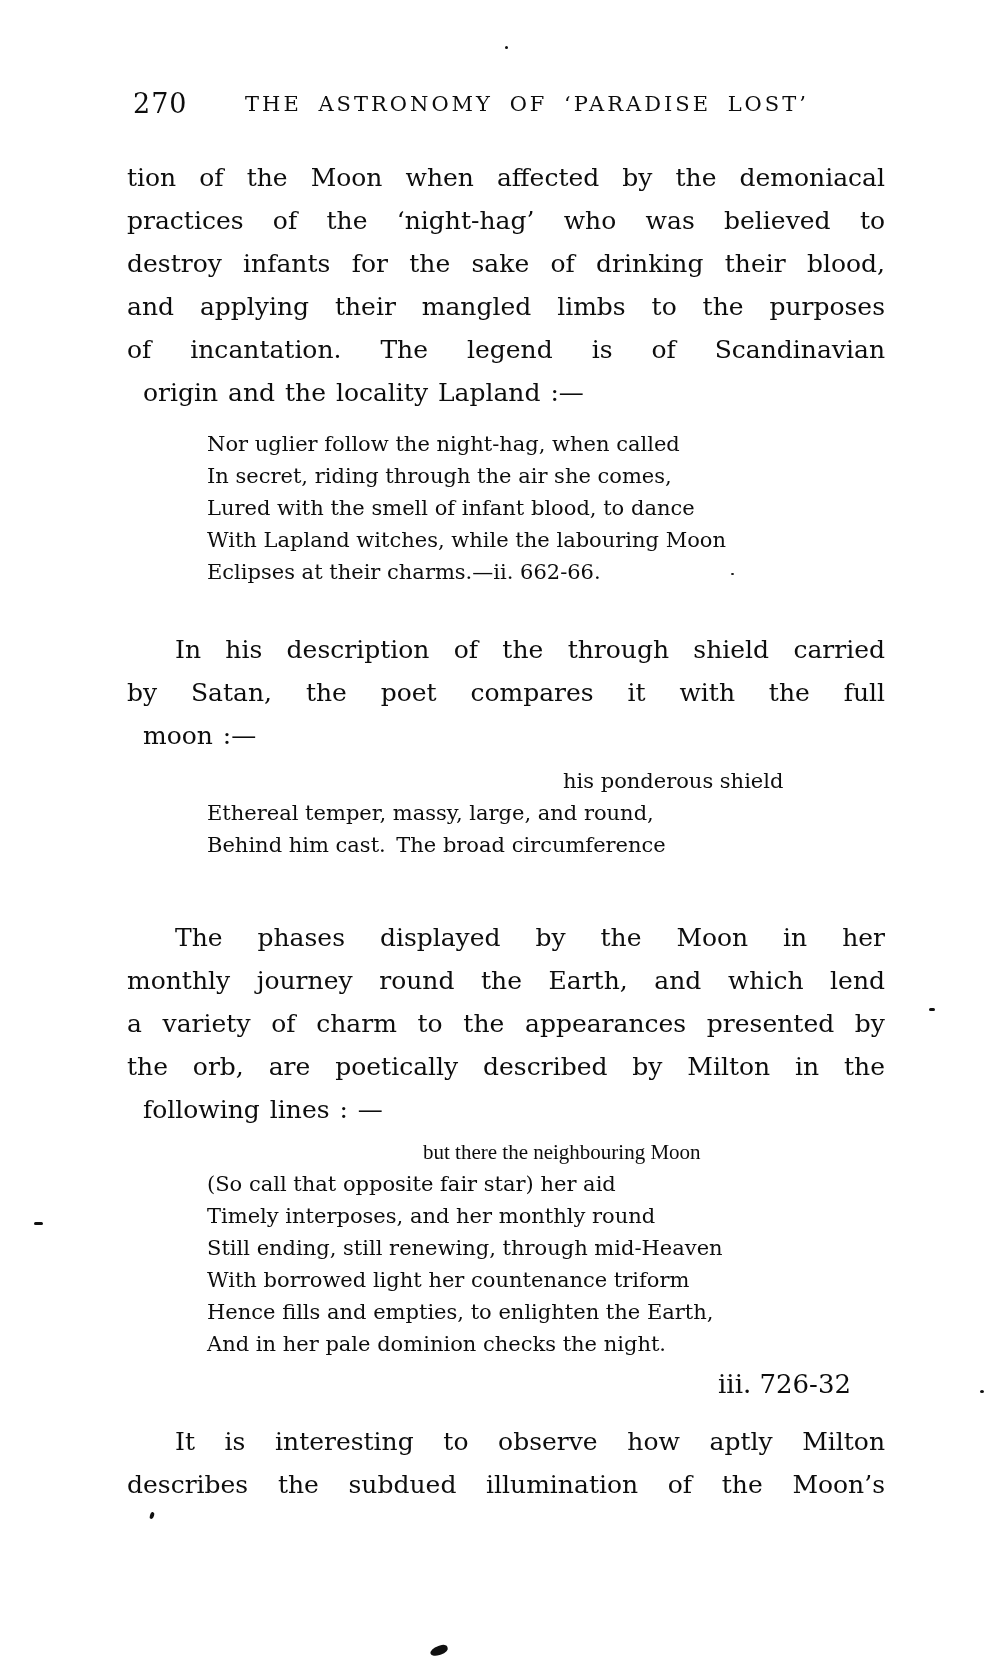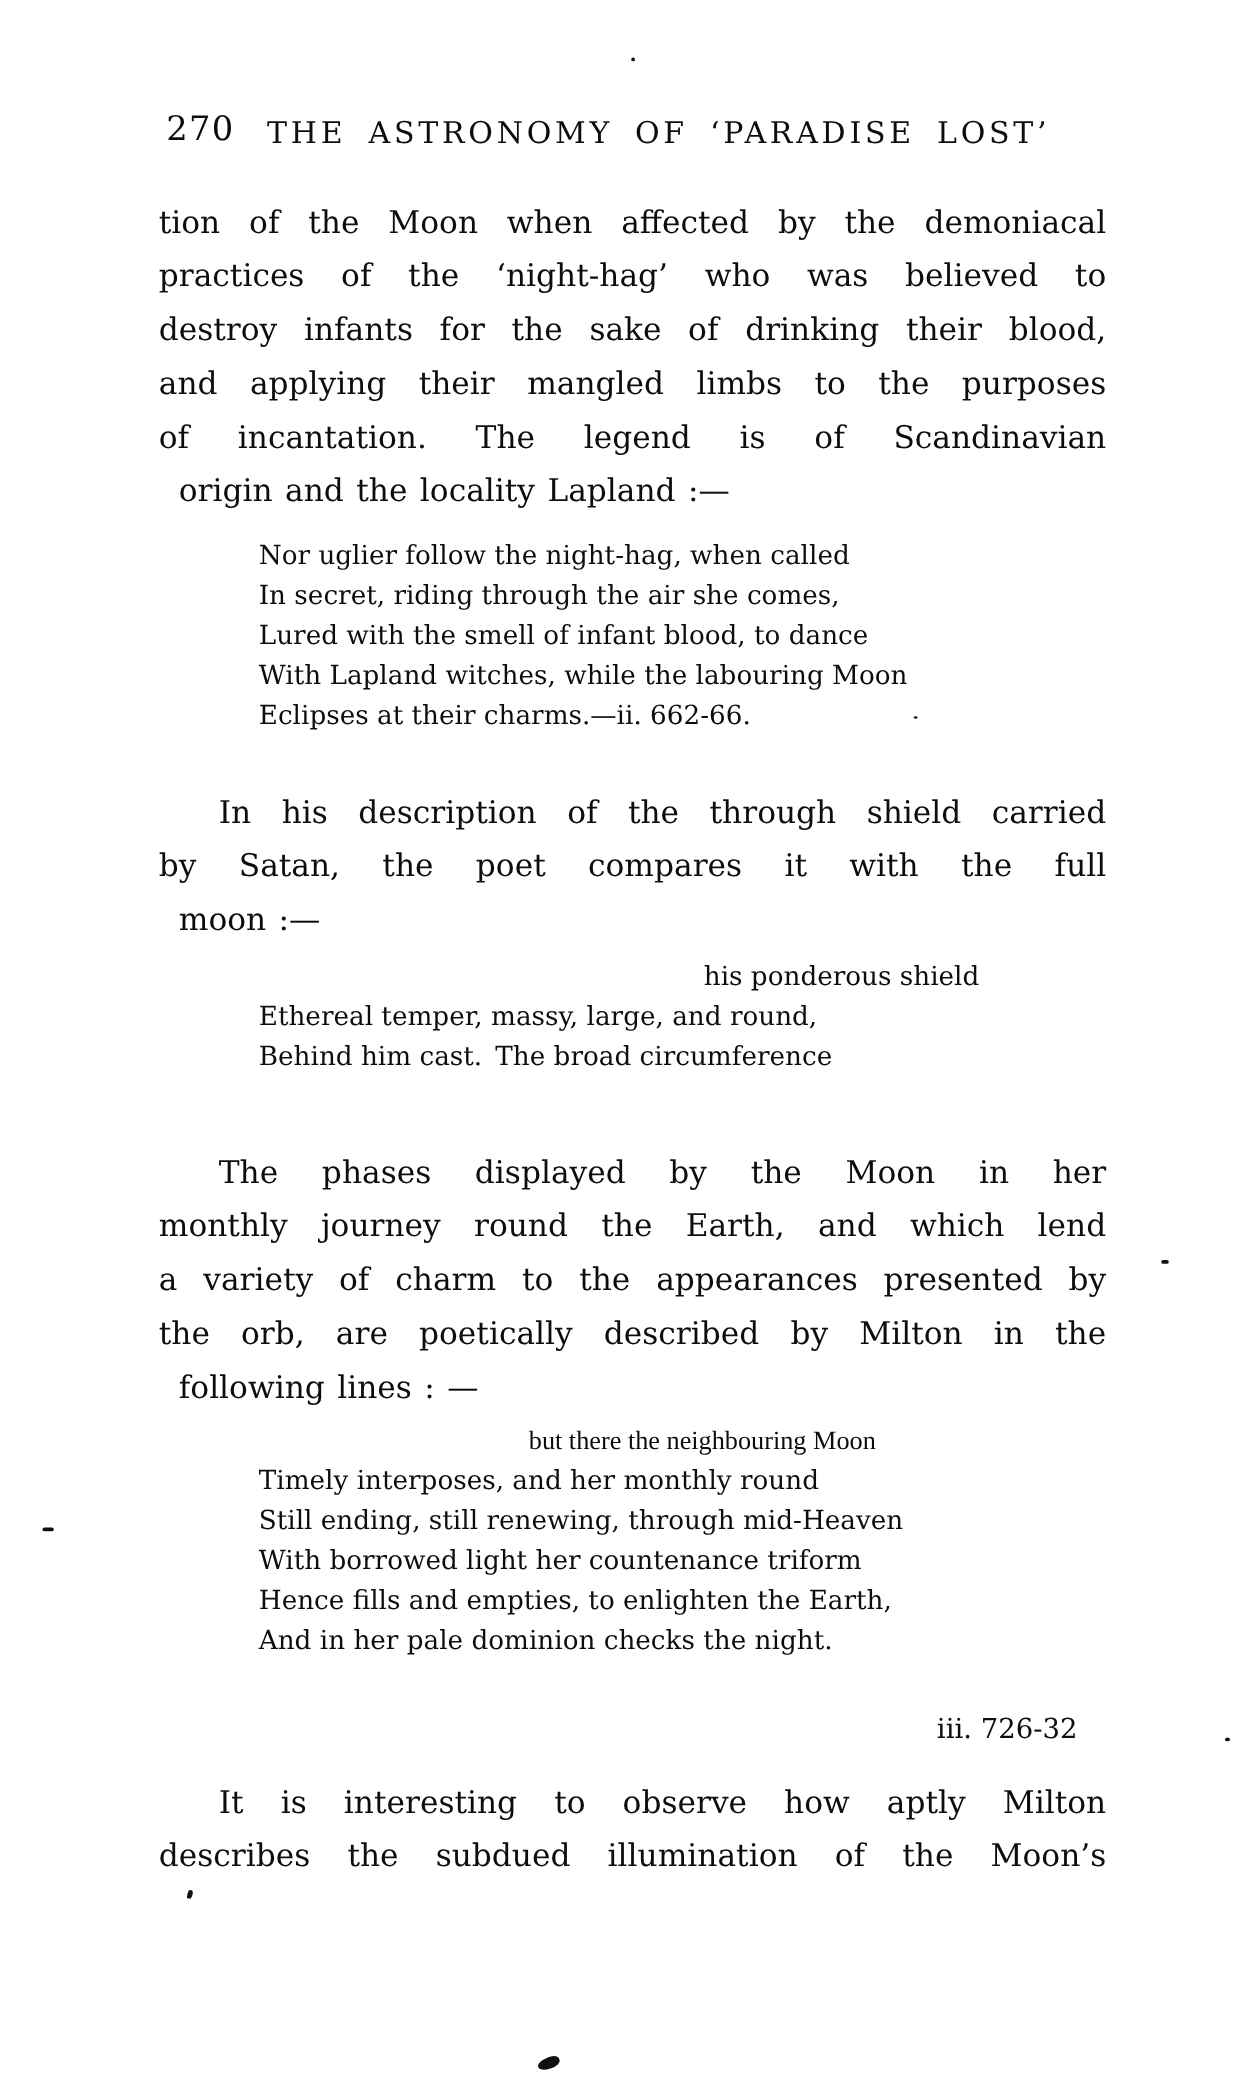--- a/index.html
+++ b/index.html
@@ -18,21 +18,21 @@
     top: 88px; left: 127px; width: 758px;
     height: 34px;
   }
   .pagenum {
     position: absolute; left: 6px; top: 0;
     font-size: 27px; letter-spacing: 1px;
   }
   .runtitle {
     position: absolute; left: 72px; right: 30px; top: 4px;
     text-align: center;
-    font-size: 24px;
+    font-size: 21px;
     letter-spacing: 3px;
     word-spacing: 7px;
     white-space: nowrap;
   }
   
   .para {
     position: absolute; left: 127px; width: 758px;
     font-size: 25px;
     line-height: 43px;
     word-spacing: 2px;
@@ -44,22 +44,22 @@
   
   .quote {
     position: absolute; left: 127px; width: 758px;
     font-size: 21px;
     line-height: 32px;
   }
   .ql { margin-left: 80px; white-space: nowrap; }
   .q2-first { margin-left: 436px; }
   .q3-first { margin-left: 296px; font-family: Liberation Serif, serif; }
   .attr {
-    position: absolute; left: 127px; width: 758px;
-    font-size: 22px; line-height: 32px;
+    position: absolute; left: 116px; width: 758px;
+    font-size: 26px; line-height: 32px;
     text-align: right;
     padding-right: 0;
     box-sizing: border-box;
   }
   .attr-inner { padding-right: 23px; }
   
   .artifact { position: absolute; background: #101010; }
 </style>
 </head>
 <body>
@@ -103,20 +103,21 @@
   <div class="para" style="top:916px">
     <div class="bl jl ind">The phases displayed by the Moon in her</div>
     <div class="bl jl">monthly journey round the Earth, and which lend</div>
     <div class="bl jl">a variety of charm to the appearances presented by</div>
     <div class="bl jl">the orb, are poetically described by Milton in the</div>
     <div class="bl ll">following lines : —</div>
   </div>
 
   <div class="quote" style="top:1136px">
     <div class="ql q3-first">but there the neighbouring Moon</div>
+    <div class="ql">(So call that opposite fair star) her aid</div>
     <div class="ql">Timely interposes, and her monthly round</div>
     <div class="ql">Still ending, still renewing, through mid-Heaven</div>
     <div class="ql">With borrowed light her countenance triform</div>
     <div class="ql">Hence fills and empties, to enlighten the Earth,</div>
     <div class="ql">And in her pale dominion checks the night.</div>
   </div>
   <div class="attr" style="top:1368px">
     <span class="attr-inner">iii. 726-32</span>
   </div>
 

